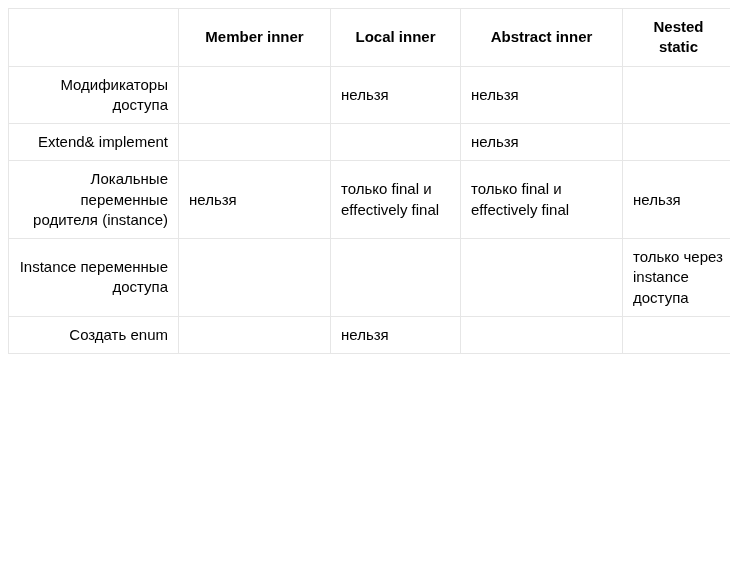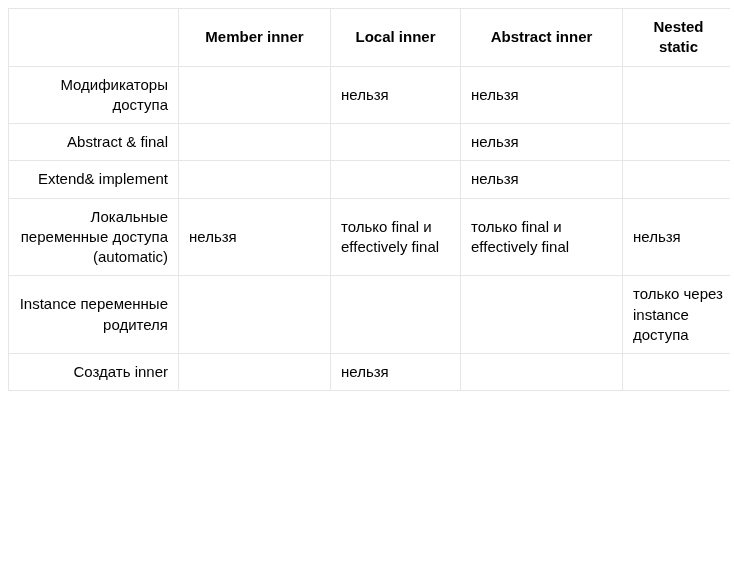--- a/index.html
+++ b/index.html
@@ -61,48 +61,41 @@
   </thead>
   <tbody>
     <tr>
       <td>Модификаторы доступа</td>
       <td class="center"></td>
       <td class="center">нельзя</td>
       <td class="center">нельзя</td>
       <td class="center"></td>
     </tr>
     <tr>
-      <td>Abstract &amp; final</td>
-      <td class="center"></td>
-      <td class="center"></td>
-      <td class="center">нельзя</td>
-      <td class="center"></td>
-    </tr>
-    <tr>
       <td>Extend&amp; implement</td>
       <td class="center"></td>
       <td class="center"></td>
       <td class="center">нельзя</td>
       <td class="center"></td>
     </tr>
     <tr>
-      <td>Локальные переменные доступа (automatic)</td>
+      <td>Локальные переменные родителя (instance)</td>
       <td class="center">нельзя</td>
       <td class="center">только final и effectively final</td>
       <td class="center">только final и effectively final</td>
       <td class="center">нельзя</td>
     </tr>
     <tr>
-      <td>Instance переменные родителя</td>
+      <td>Instance переменные доступа</td>
       <td class="center"></td>
       <td class="center"></td>
       <td class="center"></td>
       <td class="center">только через instance доступа</td>
     </tr>
     <tr>
-      <td>Создать inner</td>
+      <td>Создать enum</td>
       <td class="center"></td>
       <td class="center">нельзя</td>
       <td class="center"></td>
       <td class="center"></td>
     </tr>
   </tbody>
 </table>
 
 </body></html>

